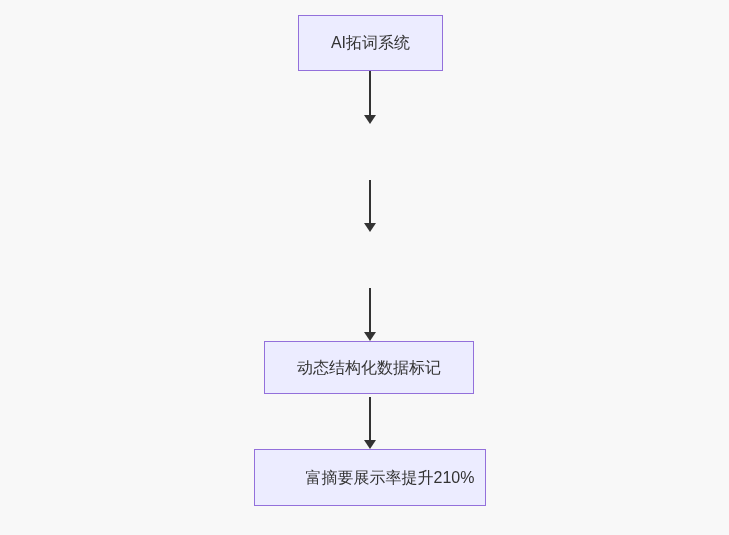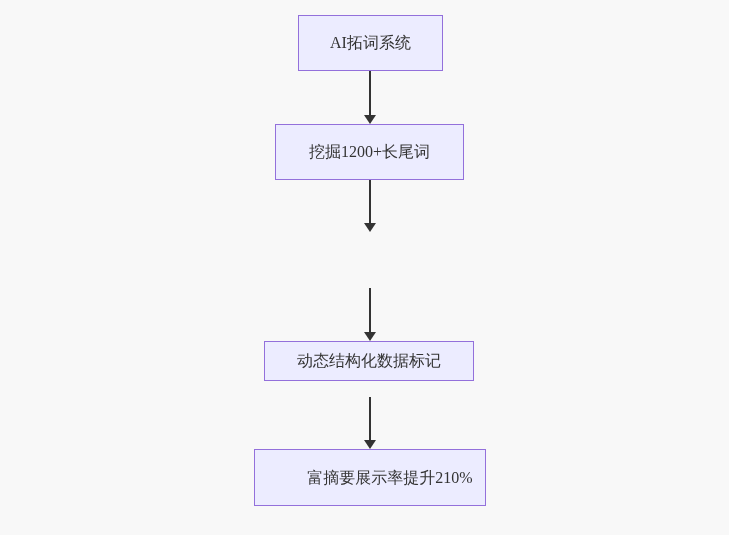--- a/index.html
+++ b/index.html
@@ -2,21 +2,21 @@
 <html style="--background: #f8f8f8; --node-fill: #ECECFF; --node-border: #9370DB; --text: #333333; --arrow: #333333;"><head>
 <meta charset="utf-8">
 <style>
   :root {
     --background: #f8f8f8;
     --node-fill: #ECECFF;
     --node-border: #9370DB;
     --text: #333333;
     --arrow: #333333;
   }
-  * { margin: 0; padding: 0; box-sizing: border-box; font-family: Liberation Serif, serif; }
+  * { margin: 0; padding: 0; box-sizing: border-box; }
   html, body { width: 729px; height: 535px; }
   body {
     font-family: "Liberation Sans", "DejaVu Sans", sans-serif;
     background: var(--background);
     overflow: hidden;
   }
   .canvas {
     position: relative;
     width: 729px;
     height: 535px;
@@ -32,21 +32,21 @@
     color: var(--text);
     font-size: 16px;
     line-height: 1.2;
     text-align: center;
     white-space: nowrap;
   }
   
   .pos-n1 { left: 298px; top: 15px;  width: 145px; height: 56px; }
   .pos-n2 { left: 275px; top: 124px; width: 189px; height: 56px; }
   .pos-n3 { left: 260px; top: 232px; width: 216px; height: 56px; }
-  .pos-n4 { left: 264px; top: 341px; width: 210px; height: 40px; }
+  .pos-n4 { left: 264px; top: 341px; width: 210px; height: 53px; }
   .pos-n5 { left: 254px; top: 449px; width: 232px; height: 57px; padding-left: 40px; }
 
   .edge {
     position: absolute;
     left: 363px;
     width: 14px;
   }
   .pos-e1 { top: 71px;  height: 53px; }
   .pos-e2 { top: 180px; height: 52px; }
   .pos-e3 { top: 288px; height: 53px; }
@@ -75,21 +75,20 @@
 
 <div class="canvas">
 
   <div class="node pos-n1">AI拓词系统</div>
 
   <div class="edge pos-e1">
     <div class="edge-line"></div>
     <div class="edge-arrowhead"></div>
   </div>
 
-  <div class="node pos-n2">挖掘1200+长尾词</div>
 
   <div class="edge pos-e2">
     <div class="edge-line"></div>
     <div class="edge-arrowhead"></div>
   </div>
 
 
   <div class="edge pos-e3">
     <div class="edge-line"></div>
     <div class="edge-arrowhead"></div>

